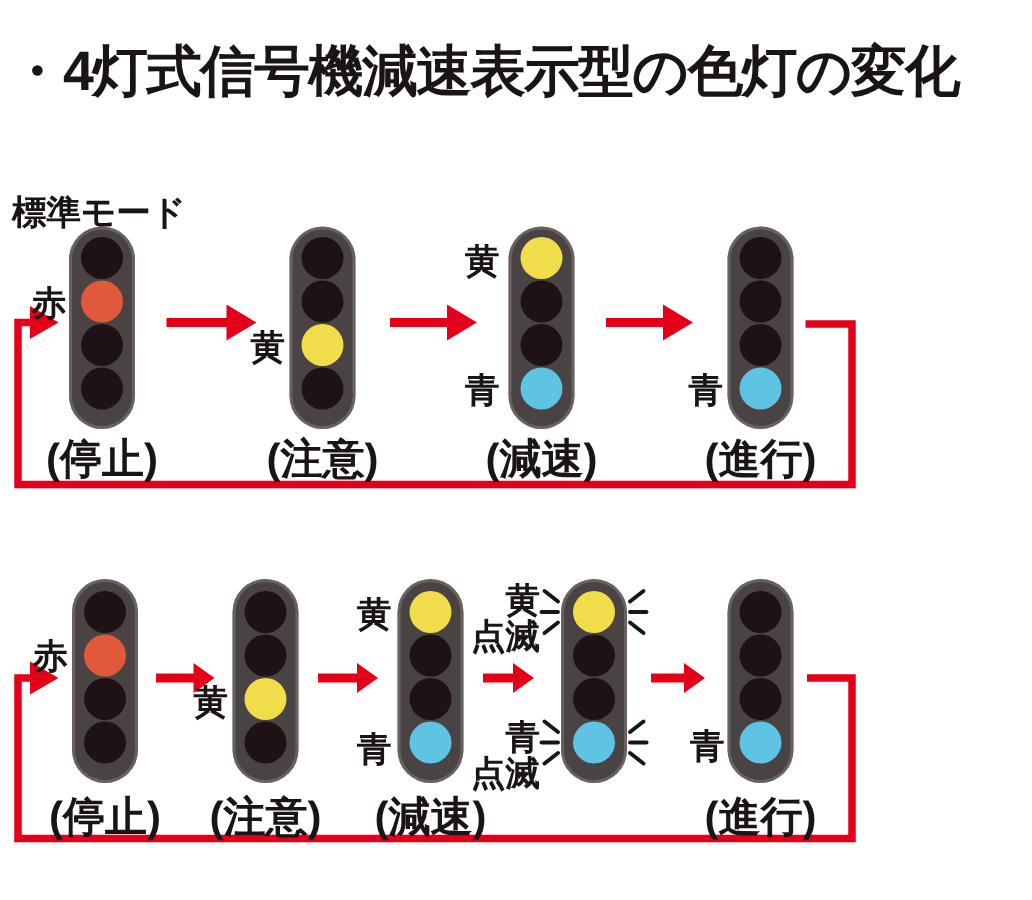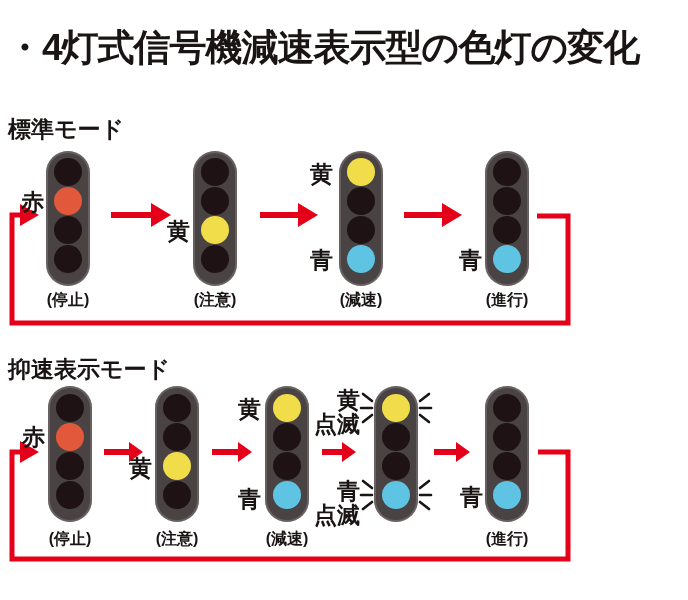--- a/index.html
+++ b/index.html
@@ -8,21 +8,21 @@
     font-family:"Liberation Sans","DejaVu Sans",sans-serif;color:var(--text-black,#1a1414);
   }
   .lines-svg{position:absolute;left:0;top:0;}
   .title{
     position:absolute;left:6px;top:28px;font-size:37px;font-weight:700;
     letter-spacing:-1px;line-height:1.1;white-space:nowrap;
   }
   .section-label{
     position:absolute;left:8px;font-size:23px;font-weight:700;line-height:1;white-space:nowrap;
   }
-  .section-label.std{top:118px;}
+  .section-label.std{top:130px;}
   .section-label.yoku{top:358px;}
   .sig{
     position:absolute;width:44px;background:var(--body-gray,#4a4344);
     border-radius:22px;box-shadow:inset 0 0 0 2px rgba(145,136,132,.45);
   }
   .sig-t{top:151px;height:135px;}
   .sig-b{top:386px;height:136px;}
   .lamp{position:absolute;left:8px;width:28px;height:28px;border-radius:50%;}
   .sig-t .lamp:nth-child(1){top:7px;}
   .sig-t .lamp:nth-child(2){top:36px;}
@@ -30,21 +30,21 @@
   .sig-t .lamp:nth-child(4){top:94px;}
   .sig-b .lamp:nth-child(1){top:8px;}
   .sig-b .lamp:nth-child(2){top:37px;}
   .sig-b .lamp:nth-child(3){top:66px;}
   .sig-b .lamp:nth-child(4){top:95px;}
   .lamp-off{background:var(--lamp-off,#1f1215);}
   .lamp-red{background:var(--lamp-red,#e2583a);}
   .lamp-yellow{background:var(--lamp-yellow,#f1dd4a);}
   .lamp-blue{background:var(--lamp-blue,#5fc4e4);}
   .cap{
-    position:absolute;width:120px;text-align:center;font-size:16px;font-weight:700;
+    position:absolute;width:120px;text-align:center;font-size:28px;font-weight:700;
     line-height:1;white-space:nowrap;
   }
   .cap-t{top:292px;}
   .cap-b{top:531px;}
   .ll{
     position:absolute;font-size:23px;font-weight:700;line-height:24px;
     text-align:right;white-space:pre-line;
   }
 </style>
 </head>
@@ -92,21 +92,20 @@
         <path d="M372,502 L363,509"></path>
       <path d="M420,495 L431,495"></path>
         <path d="M420,488 L429,481"></path>
         <path d="M420,502 L429,509"></path>
     </g>
   </svg>
 
   <div class="title">・4灯式信号機減速表示型の色灯の変化</div>
 
   <div class="section-label std">標準モード</div>
-  <div class="section-label yoku">抑速表示モード</div>
 
   <div class="sig sig-t" style="left:46px">
     <div class="lamp lamp-off"></div>
     <div class="lamp lamp-red"></div>
     <div class="lamp lamp-off"></div>
     <div class="lamp lamp-off"></div>
   </div>
   <div class="sig sig-t" style="left:193px">
     <div class="lamp lamp-off"></div>
     <div class="lamp lamp-off"></div>

